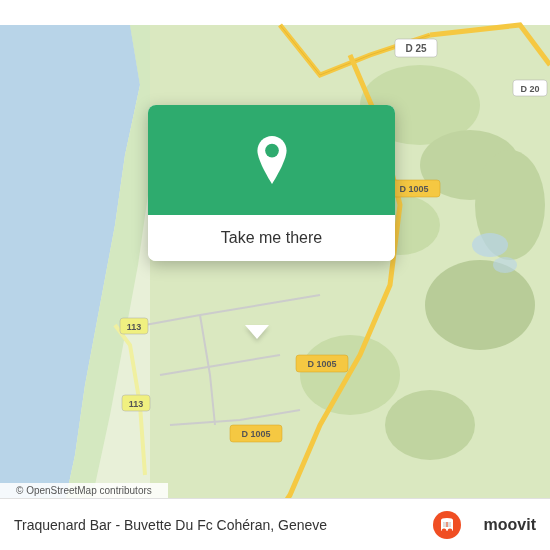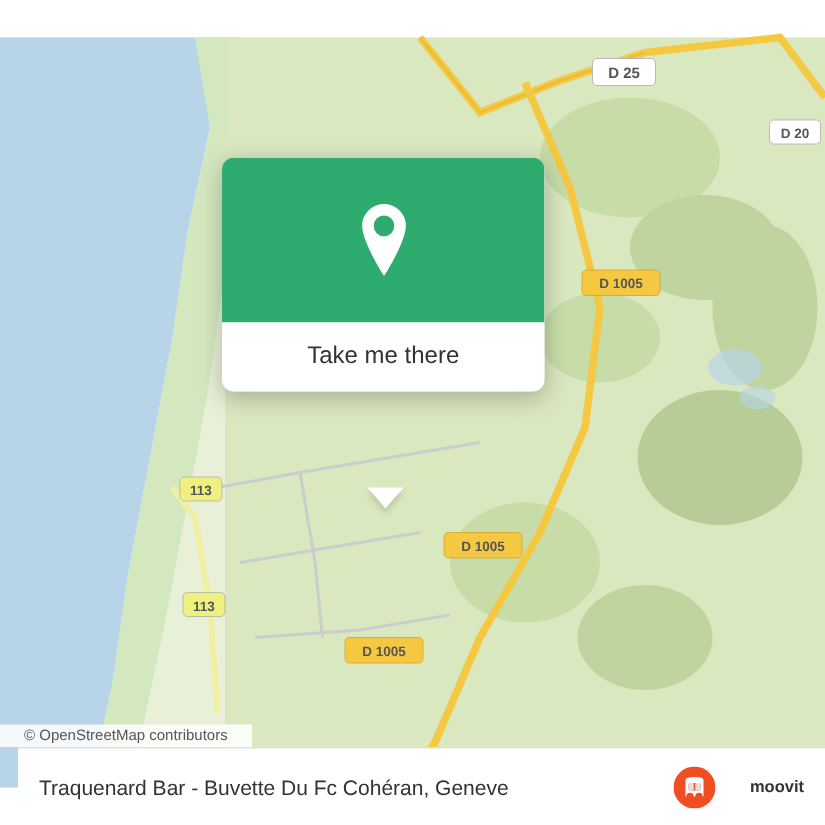--- a/index.html
+++ b/index.html
@@ -25,21 +25,21 @@
       height: 100%;
       position: absolute;
       top: 0;
       left: 0;
     }
 
     
     #bottom-bar {
       position: absolute;
       bottom: 0;
-      left: 12px;
+      left: 0;
       right: 0;
       background: white;
       height: 52px;
       display: flex;
       align-items: center;
       padding: 0 14px;
       border-top: 1px solid #e0e0e0;
       z-index: 10;
       margin-top: 18px;
     }
@@ -56,21 +56,21 @@
       align-items: center;
       gap: 6px;
     }
 
     #moovit-icon {
       width: 28px;
       height: 28px;
     }
 
     #moovit-text {
-      font-size: 11px;
+      font-size: 16px;
       font-weight: bold;
       color: #333;
       padding-left: 17px;
     }
 
     
     #copyright-bar {
       position: absolute;
       bottom: 52px;
       left: 0;
@@ -79,21 +79,21 @@
       font-size: 10px;
       color: #555;
       z-index: 10;
     }
 
     
     #popup-card {
       position: absolute;
       top: 105px;
       left: 148px;
-      width: 215px;
+      width: 247px;
       background: white;
       border-radius: 8px;
       box-shadow: 0 4px 16px rgba(0,0,0,0.25);
       z-index: 20;
       overflow: hidden;
     }
 
     #popup-green {
       background: #2eab6e;
       height: 110px;

